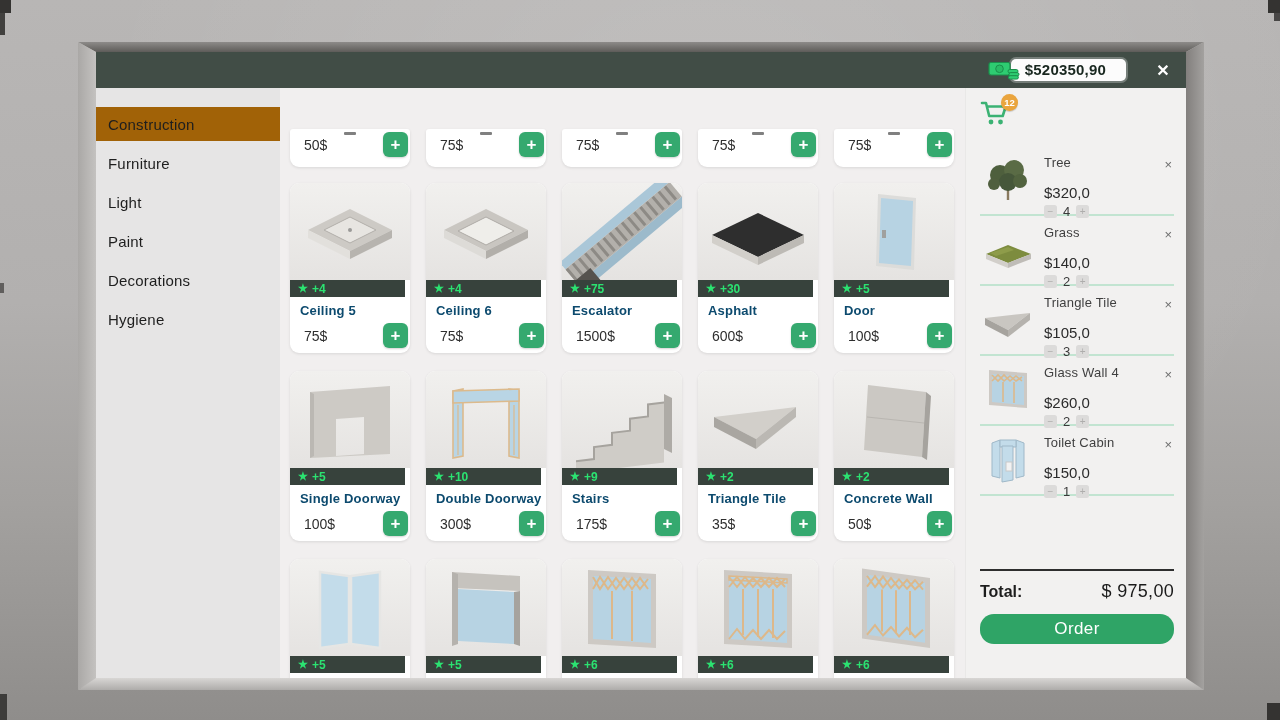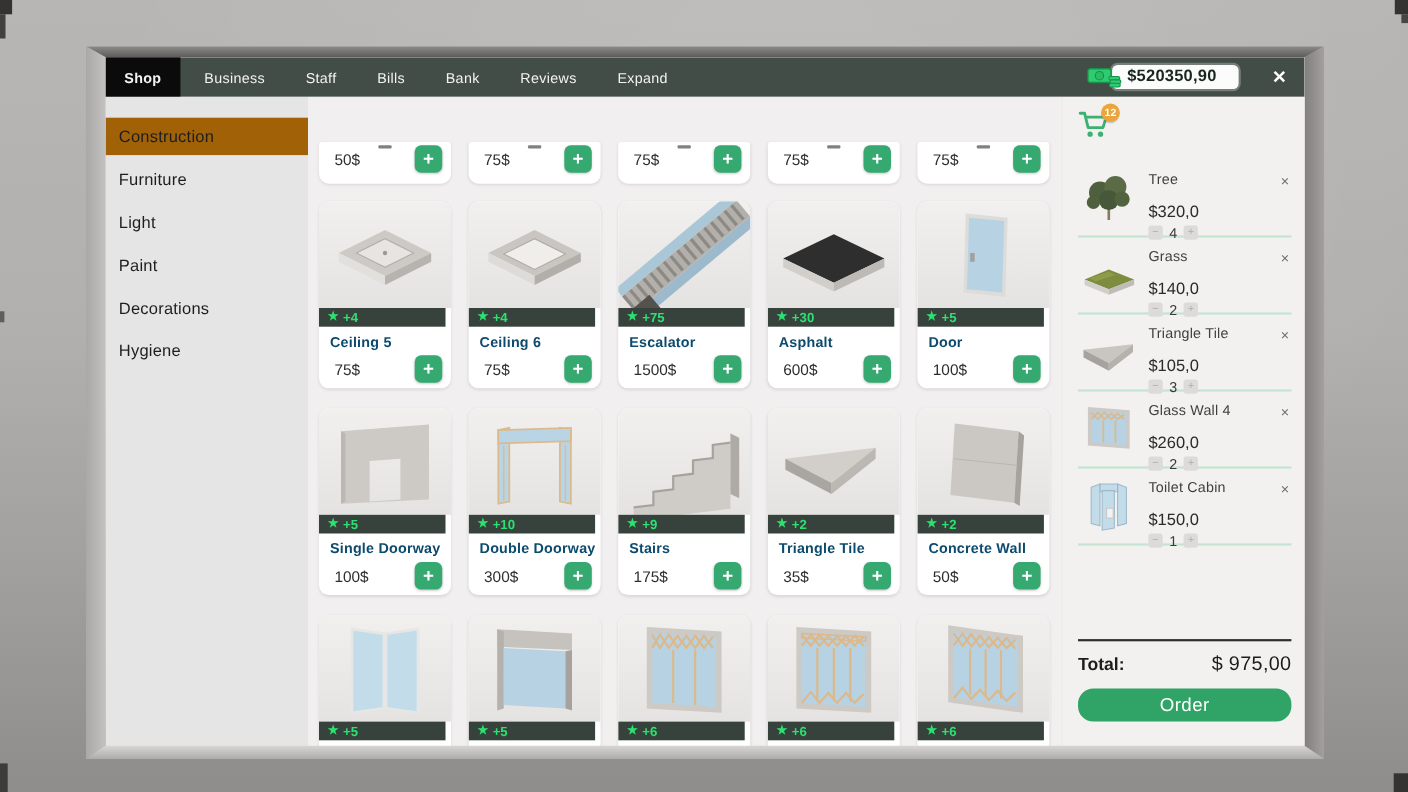--- a/index.html
+++ b/index.html
@@ -62,21 +62,21 @@
   .grid-row:not(.kind-price-only) .clip-remnant{display:none;}
   .clip-remnant{position:absolute;top:3px;left:50%;transform:translateX(-50%);
     width:12px;height:3px;border-radius:1px;background:#4a4a4a;opacity:.7;}
   .card-img{height:97px;flex:none;background:linear-gradient(180deg,#f1f0ee,#e5e3e1);}
   .card-img svg{width:100%;height:100%;display:block;}
   .card-badge{height:17px;flex:none;background:#37423c;margin-right:5px;display:flex;align-items:center;
     padding-left:8px;gap:4px;color:#2be271;font-size:12px;font-weight:bold;}
   .card-badge .star{font-size:11px;line-height:1;}
   .card-name{height:26px;flex:none;display:flex;align-items:center;padding:0 10px;
     font-weight:bold;font-size:13px;color:#0c4a6e;letter-spacing:.2px;white-space:nowrap;}
-  .card-price-row{flex:1;display:flex;align-items:center;justify-content:space-between;padding:0 8px 8px 14px;}
+  .card-price-row{flex:1;display:flex;align-items:center;justify-content:space-between;padding:0 2px 8px 14px;}
   .kind-price-only .card-price-row{padding-bottom:7px;}
   .card-price{font-size:14px;color:#2e2e2e;}
   .plus-btn{width:25px;height:25px;border:none;border-radius:6px;background:#35a96f;color:#fff;
     font-size:17px;font-weight:bold;display:flex;align-items:center;justify-content:center;
     box-shadow:0 1px 2px rgba(0,0,0,.18);font-family:inherit;padding:0;}
   
   .cart{width:221px;flex:none;background:#f2f1f0;box-sizing:border-box;display:flex;flex-direction:column;
     padding:0 12px 0 14px;border-left:1px solid rgba(0,0,0,.035);}
   .cart-head{position:relative;height:58px;flex:none;padding-top:11px;box-sizing:border-box;}
   .cart-icon-wrap{position:relative;width:36px;height:32px;}
@@ -88,21 +88,21 @@
   .cart-thumb{width:56px;height:48px;margin-right:8px;flex:none;}
   .cart-thumb svg{width:100%;height:100%;display:block;}
   .cart-mid{flex:1;display:flex;flex-direction:column;}
   .cart-name{font-size:13px;color:#3f3f3f;letter-spacing:.2px;}
   .cart-price{font-size:15px;color:#2b2b2b;margin-top:14px;}
   .cart-qty{display:flex;align-items:center;gap:6px;margin-top:3px;}
   .qty-btn{width:13px;height:13px;border:none;border-radius:2.5px;background:#dcdbda;color:#aeadac;
     font-size:10px;line-height:1;display:flex;align-items:center;justify-content:center;padding:0;font-family:inherit;}
   .qty-val{font-size:13px;color:#3a3a3a;}
   .cart-remove{border:none;background:none;color:#6e6e6e;font-size:13px;padding:0 2px;margin-top:2px;font-family:inherit;}
-  .cart-footer{margin-top:auto;padding-bottom:22px;flex:none;}
+  .cart-footer{margin-top:auto;padding-bottom:34px;flex:none;}
   .total-rule{border-top:2px solid #2e2e2e;margin:0 0 10px;}
   .total-row{display:flex;justify-content:space-between;align-items:baseline;margin-bottom:12px;}
   .total-label{font-size:16px;font-weight:bold;color:#1d1d1d;}
   .total-value{font-size:18px;color:#1b1b1b;letter-spacing:.3px;}
   .order-btn{width:100%;height:30px;border:none;border-radius:14px;background:#2fa466;color:#fff;
     font-size:17px;letter-spacing:.4px;font-family:inherit;}
 </style>
 </head>
 <body>
 
@@ -114,43 +114,20 @@
   <div class="mark m-tl1"></div>
   <div class="mark m-tl2"></div>
   <div class="mark m-tr1"></div>
   <div class="mark m-tr2"></div>
   <div class="mark m-bl"></div>
   <div class="mark m-br"></div>
   <div class="mark m-lm"></div>
 
   <div class="screen">
     <div class="topbar">
-      <div id="tabs" style="display:flex;align-items:stretch;">
-          <div class="tab active">
-    <span class="tab-label">Shop</span>
-  </div>
-          <div class="tab">
-    <span class="tab-label">Business</span>
-  </div>
-          <div class="tab">
-    <span class="tab-label">Staff</span>
-  </div>
-          <div class="tab">
-    <span class="tab-label">Bills</span>
-  </div>
-          <div class="tab">
-    <span class="tab-label">Bank</span>
-  </div>
-          <div class="tab">
-    <span class="tab-label">Reviews</span>
-  </div>
-          <div class="tab">
-    <span class="tab-label">Expand</span>
-  </div>
-        </div>
       <div class="money-wrap">
         <span class="cash-icon">
           <svg width="32" height="22" viewBox="0 0 32 22">
             <rect x="1" y="3.5" width="21" height="12.5" rx="2" fill="#2ecc71" stroke="#1b8f4c" stroke-width="1.2"></rect>
             <circle cx="11.5" cy="9.8" r="3.8" fill="#29bd66" stroke="#1b8f4c" stroke-width="1"></circle>
             <g fill="#2ecc71" stroke="#1b8f4c" stroke-width="1">
               <rect x="20" y="10.5" width="10" height="3.4" rx="1.7"></rect>
               <rect x="21" y="13.6" width="10" height="3.4" rx="1.7"></rect>
               <rect x="20.4" y="16.7" width="10" height="3.4" rx="1.7"></rect>
             </g>

